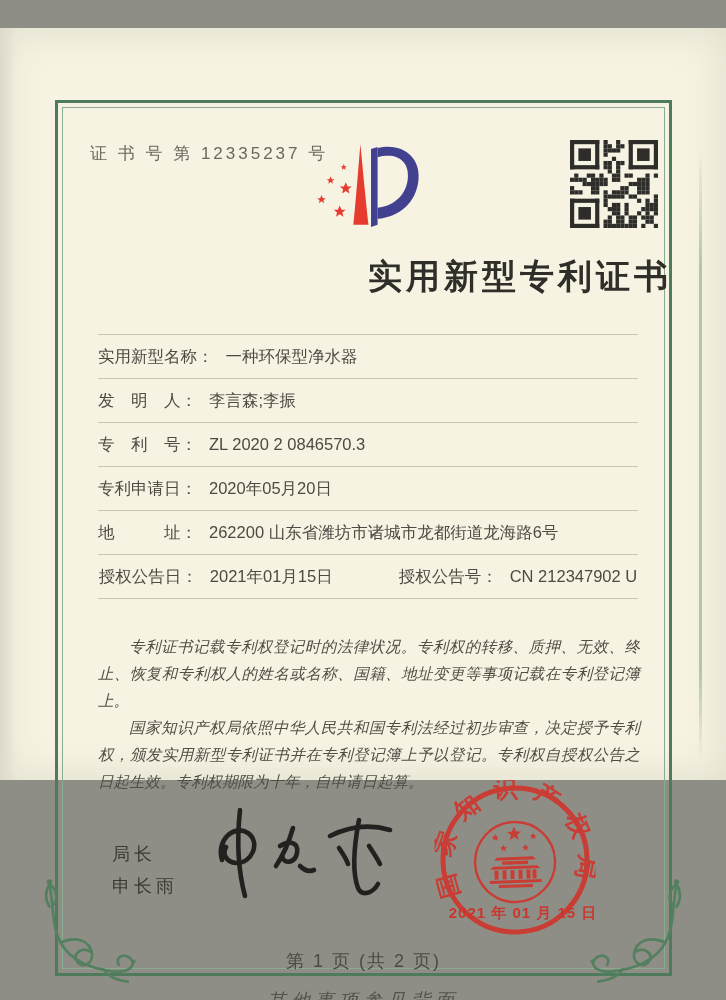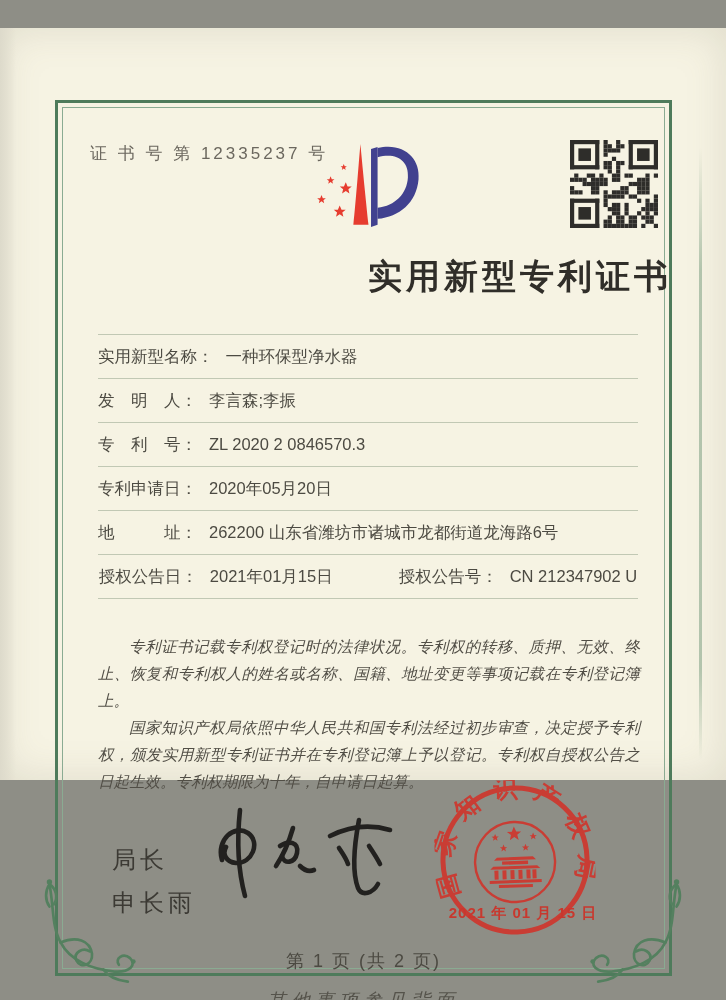--- a/index.html
+++ b/index.html
@@ -60,21 +60,21 @@
   .field-value{margin-left:4px;}
   .grant-right{margin-left:58px;}
   
   .body-text{
     position:absolute;left:98px;top:606px;width:542px;
     font-size:15.5px;line-height:1.74;color:#514e46;text-align:justify;
     font-style:italic;
   }
   .body-text p{margin:0;text-indent:2em;}
   
-  .signer{position:absolute;left:112px;top:810px;font-size:24px;color:#3c3a34;letter-spacing:4px;line-height:1.8;}
+  .signer{position:absolute;left:112px;top:810px;font-size:18px;color:#3c3a34;letter-spacing:4px;line-height:1.8;}
   .signature{position:absolute;left:192px;top:772px;width:214px;height:108px;}
   .signature path{stroke:#22211f;fill:none;stroke-width:4.6;stroke-linecap:round;stroke-linejoin:round;}
   .seal{position:absolute;left:435px;top:752px;width:160px;height:160px;opacity:.93;transform:rotate(-2deg);}
   .seal .ring{fill:none;stroke:#ce372e;stroke-width:5;}
   .seal .thin{fill:none;stroke:#ce372e;stroke-width:2.4;}
   .seal text{fill:#ce372e;font-weight:bold;}
   .seal .red{fill:#ce372e;}
   .seal-date{
     position:absolute;left:438px;top:876px;width:170px;text-align:center;
     font-size:15px;color:#c8382e;letter-spacing:1px;font-weight:bold;

